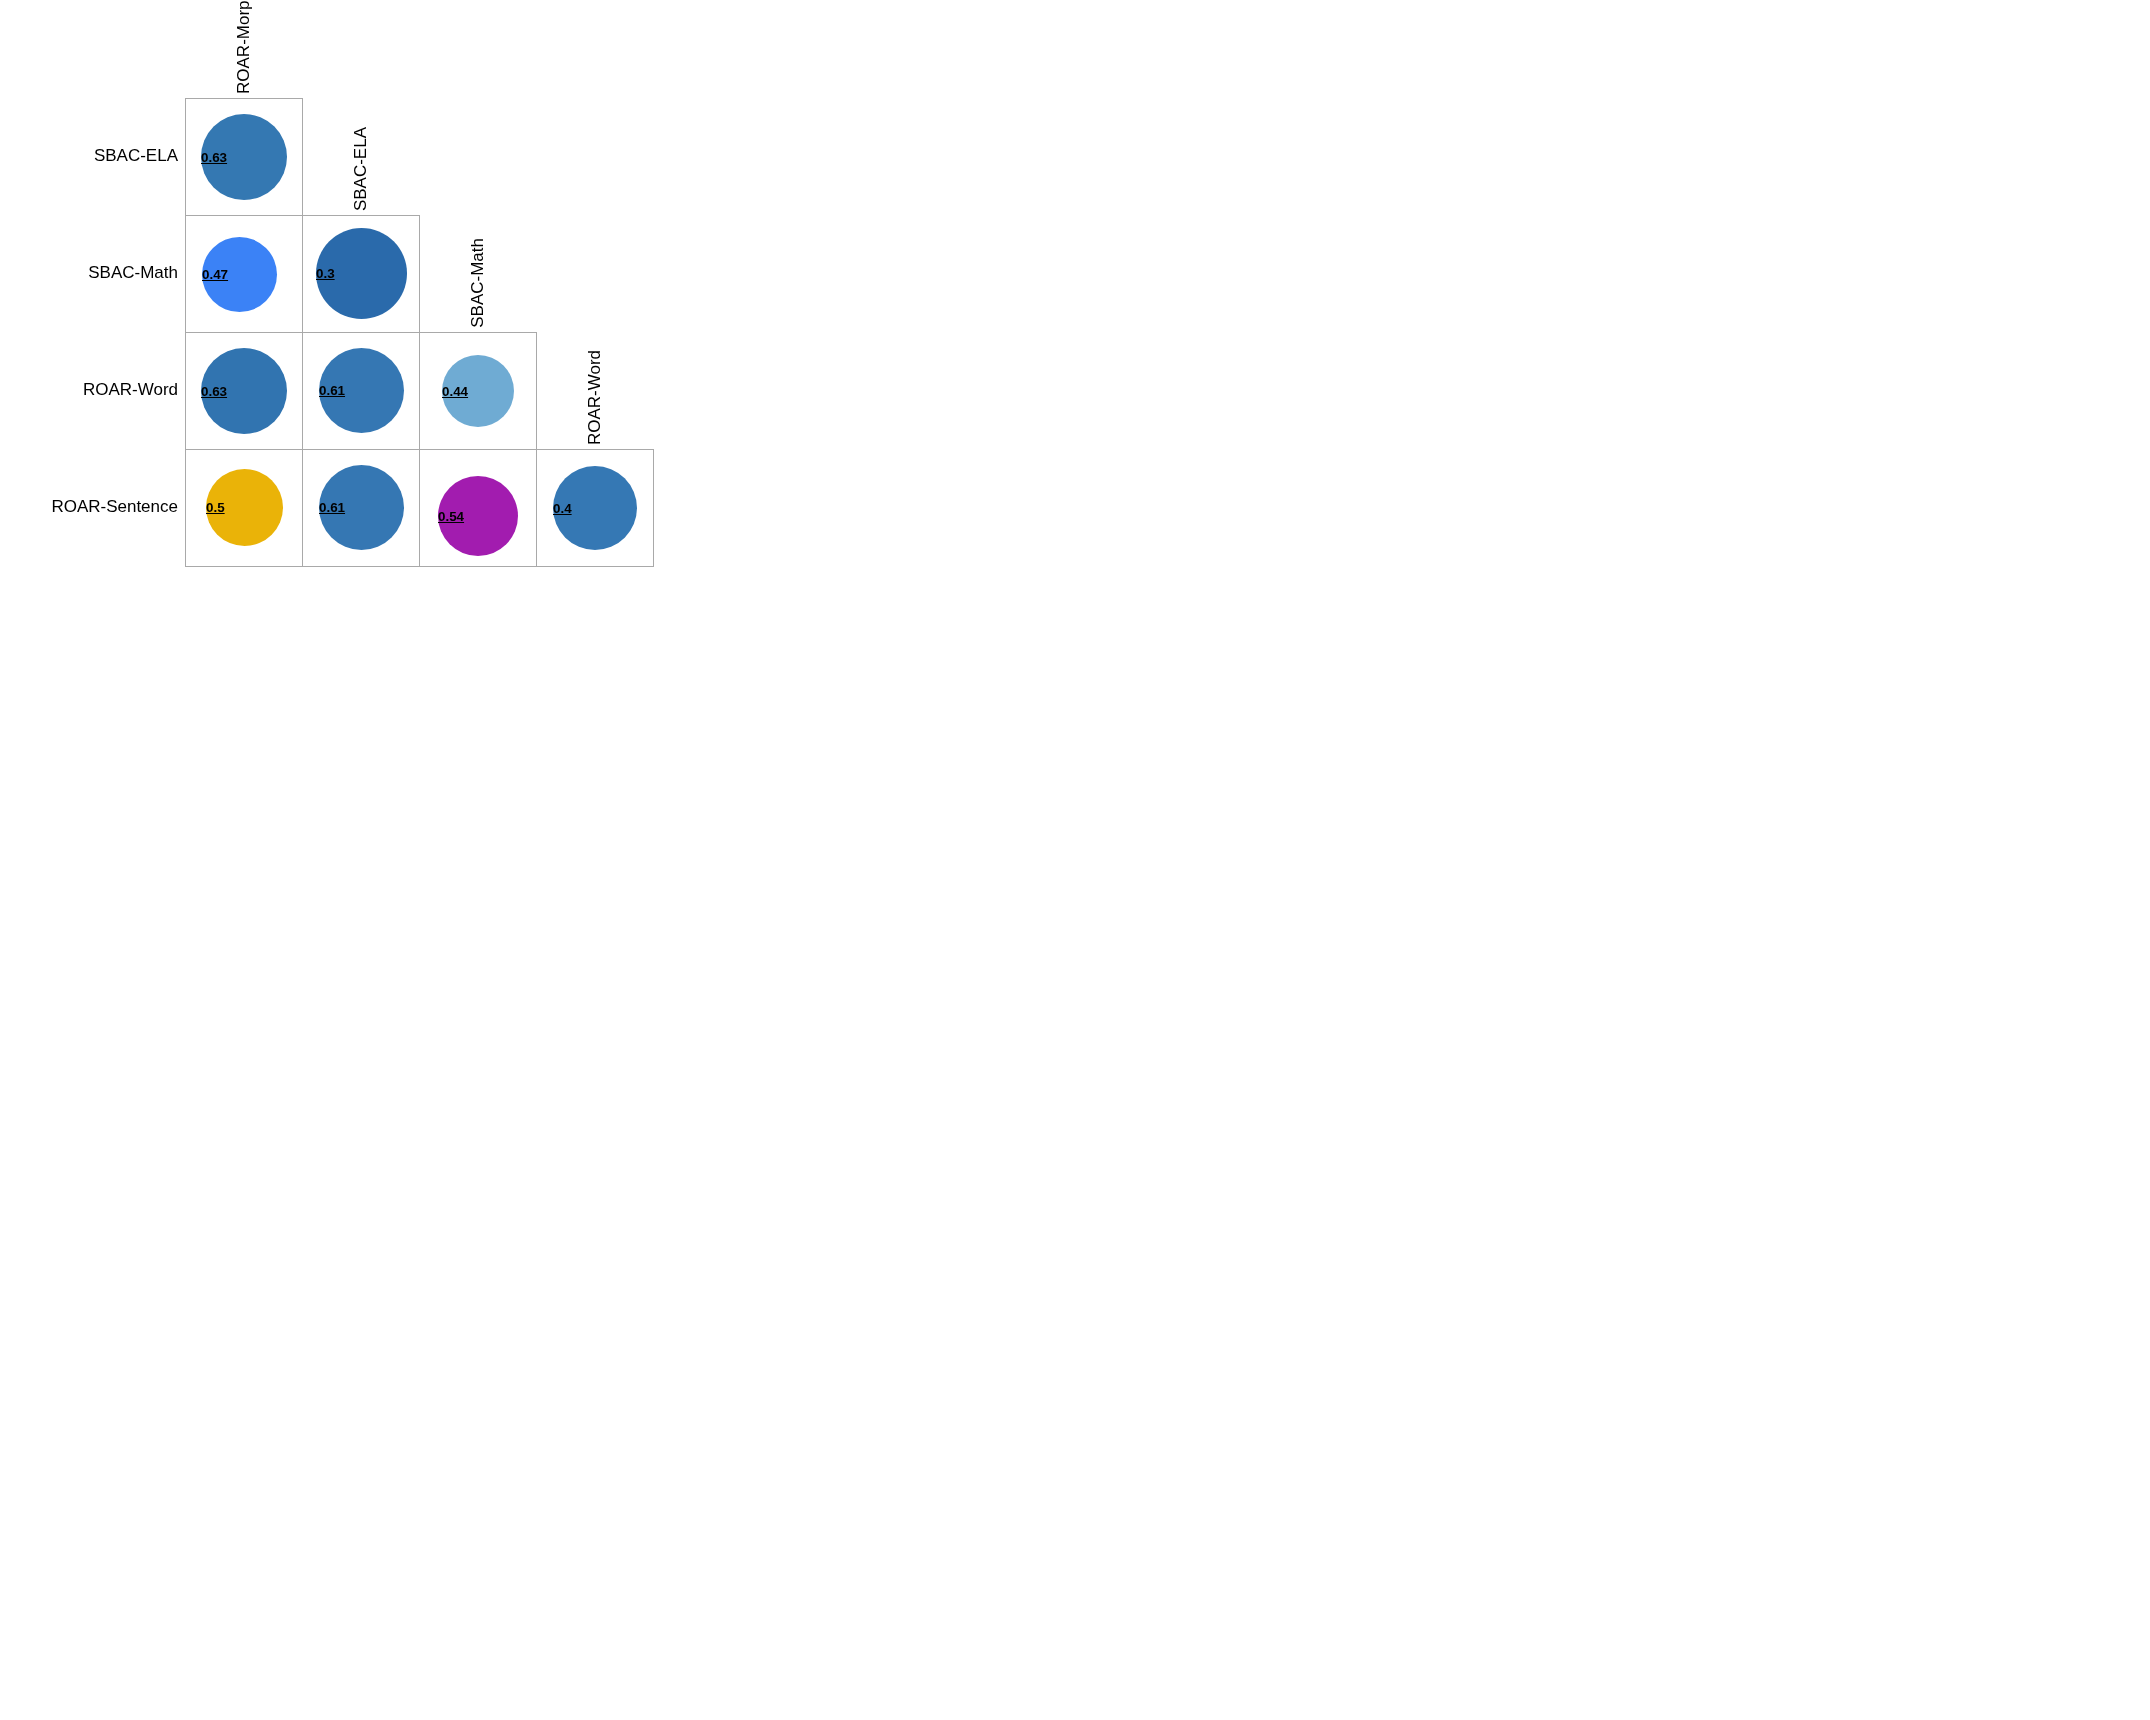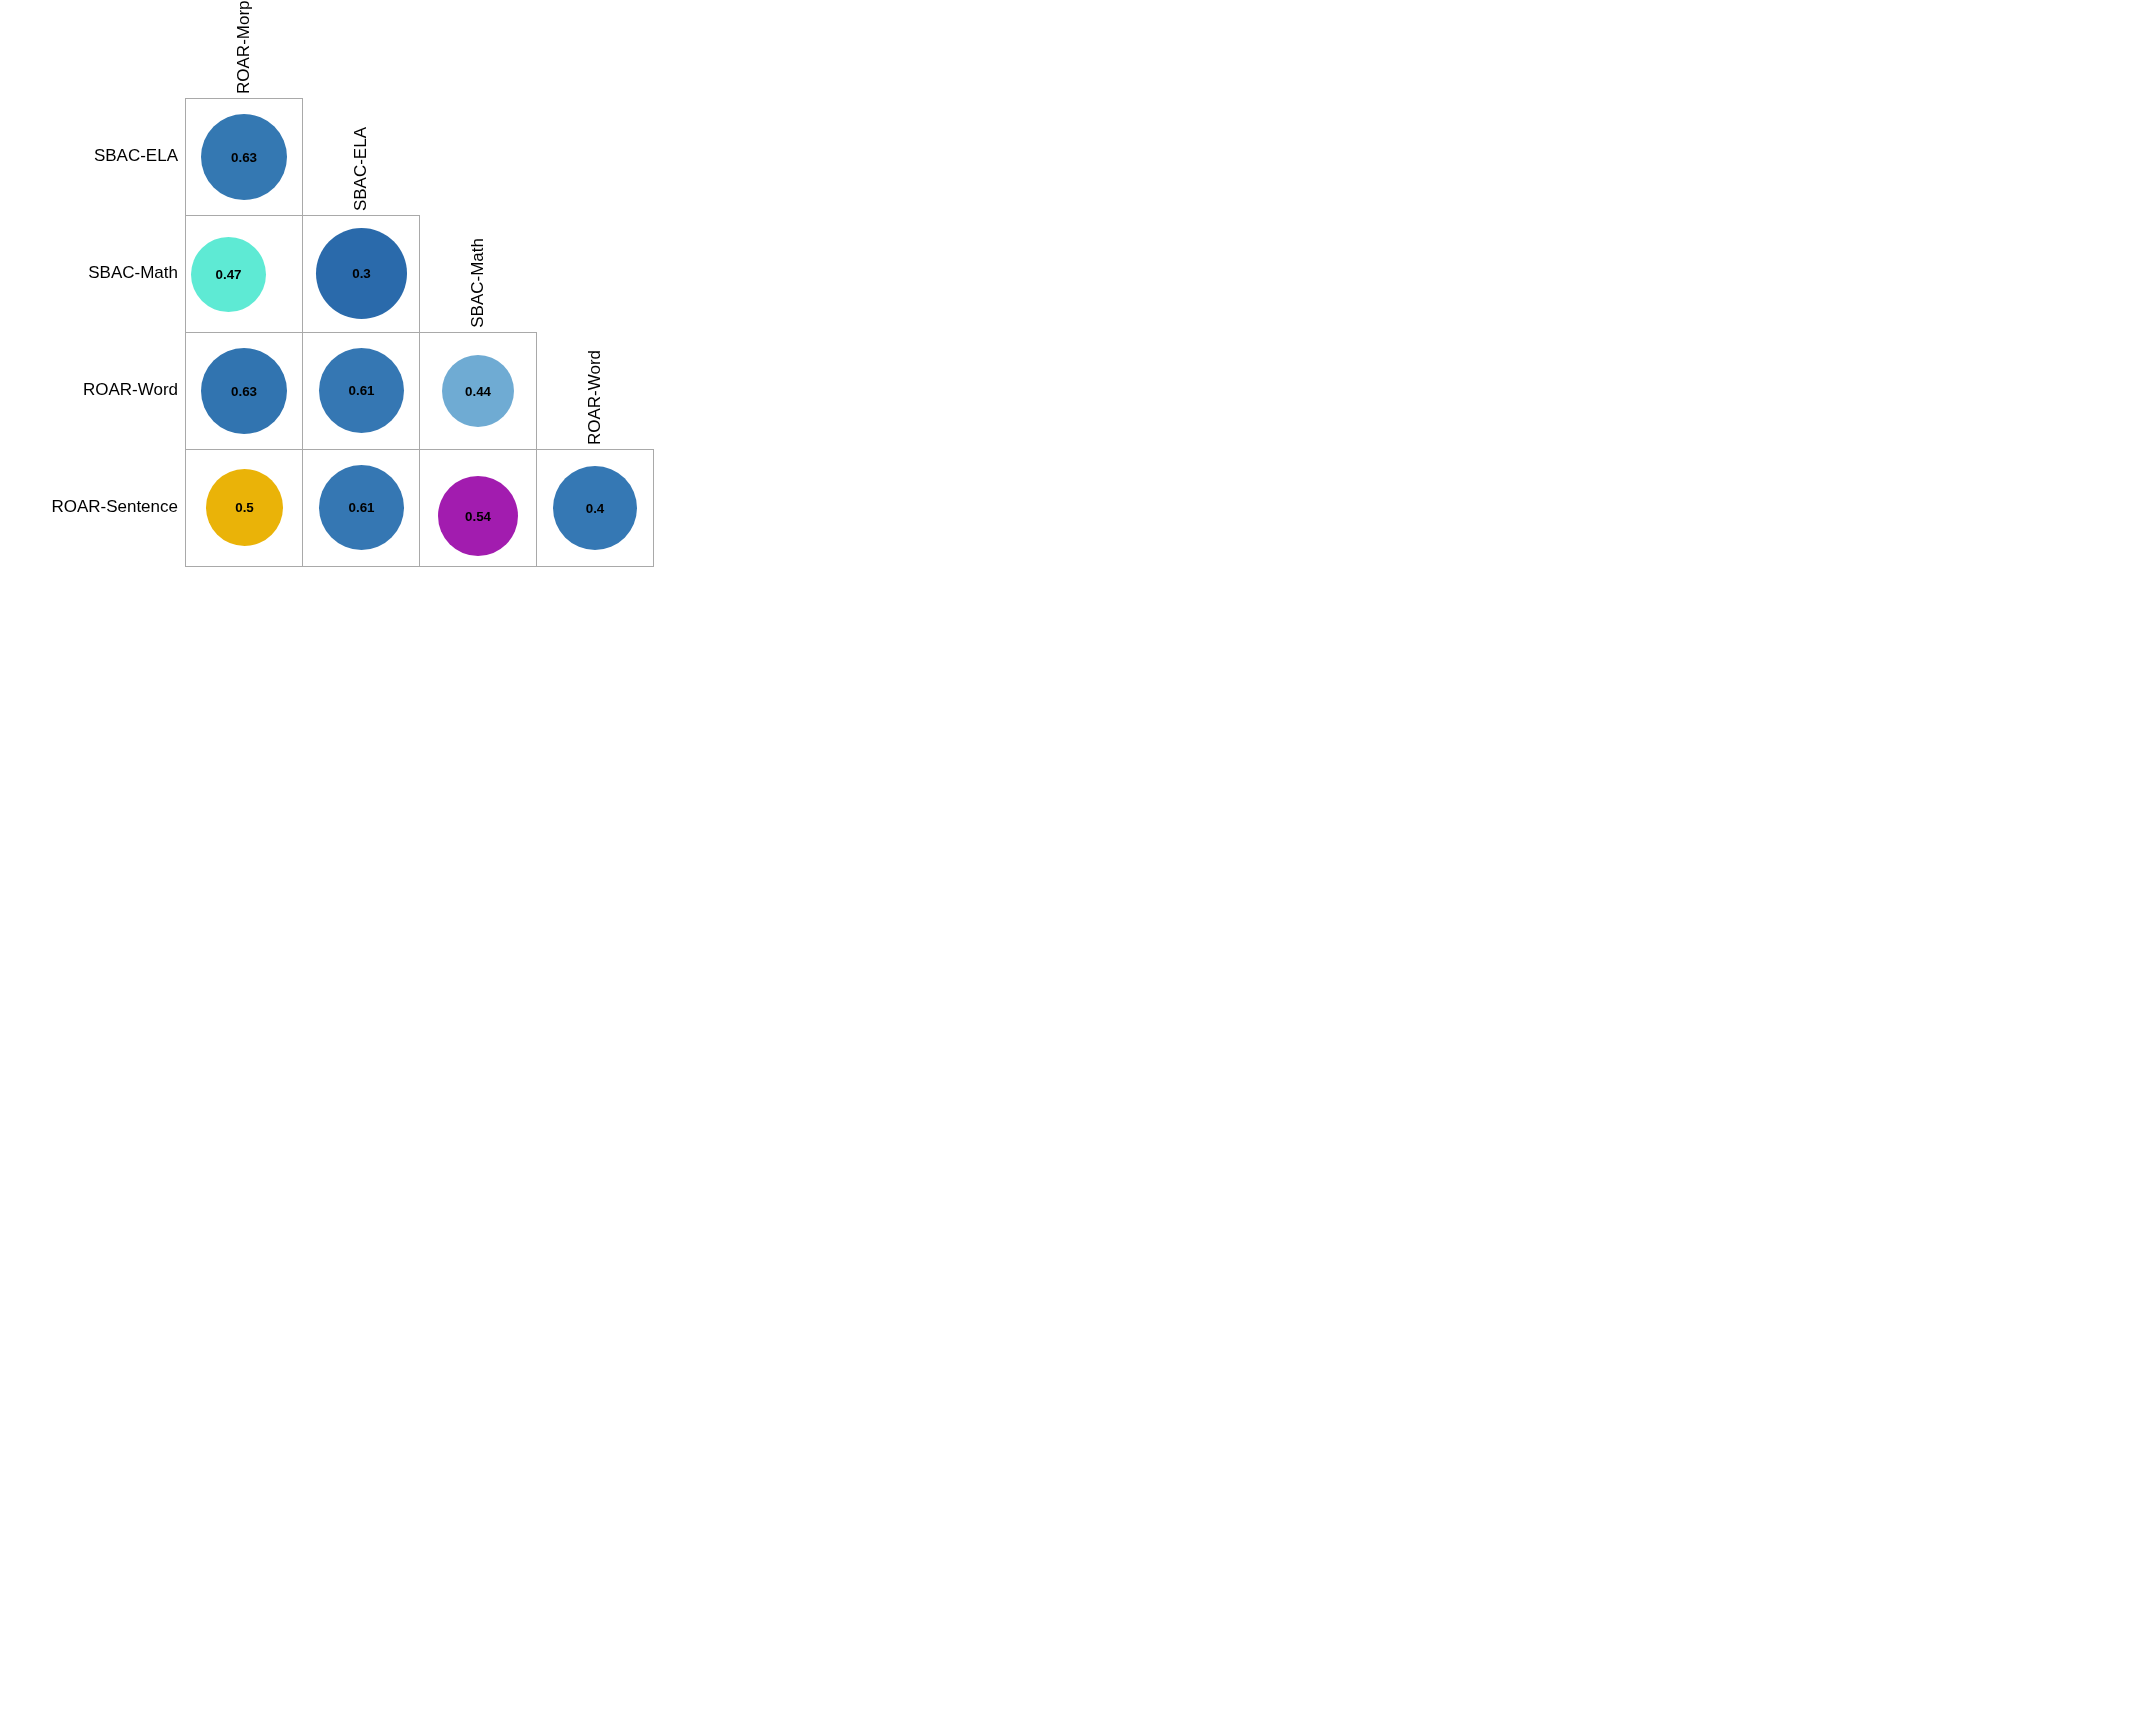--- a/index.html
+++ b/index.html
@@ -18,21 +18,21 @@
   .cell {
     position: absolute;
     box-sizing: border-box;
     background: #ffffff;
   }
   .circle {
     position: absolute;
     border-radius: 50%;
     display: flex;
     align-items: center;
-    justify-content: center;
+    text-decoration: underline;
   }
   .value-label {
     font-weight: bold;
     font-size: 13.4px;
     color: #000000;
     letter-spacing: 0px;
   }
   .row-label {
     position: absolute;
     font-size: 17px;
@@ -53,21 +53,21 @@
 </head>
 <body>
 
 <div id="canvas">
   <div id="grid">
       <div class="cell" style="left: 185px; top: 98px; width: 118px; height: 118px; border: 0.9px solid rgb(169, 169, 169);"></div>
       <div class="circle" style="left: 201px; top: 114px; width: 86px; height: 86px; background: rgb(52, 120, 178);">
         <span class="value-label">0.63</span>
       </div>
       <div class="cell" style="left: 185px; top: 215px; width: 118px; height: 118px; border: 0.9px solid rgb(169, 169, 169);"></div>
-      <div class="circle" style="left: 191px; top: 237px; width: 75px; height: 75px; background: #5eead4;">
+      <div class="circle" style="left: 202px; top: 237px; width: 75px; height: 75px; background: #3b82f6;">
         <span class="value-label">0.47</span>
       </div>
       <div class="cell" style="left: 302px; top: 215px; width: 118px; height: 118px; border: 0.9px solid rgb(169, 169, 169);"></div>
       <div class="circle" style="left: 316px; top: 228px; width: 91px; height: 91px; background: rgb(42, 106, 171);">
         <span class="value-label">0.3</span>
       </div>
       <div class="cell" style="left: 185px; top: 332px; width: 118px; height: 118px; border: 0.9px solid rgb(169, 169, 169);"></div>
       <div class="circle" style="left: 201px; top: 348px; width: 86px; height: 86px; background: rgb(49, 116, 176);">
         <span class="value-label">0.63</span>
       </div>

